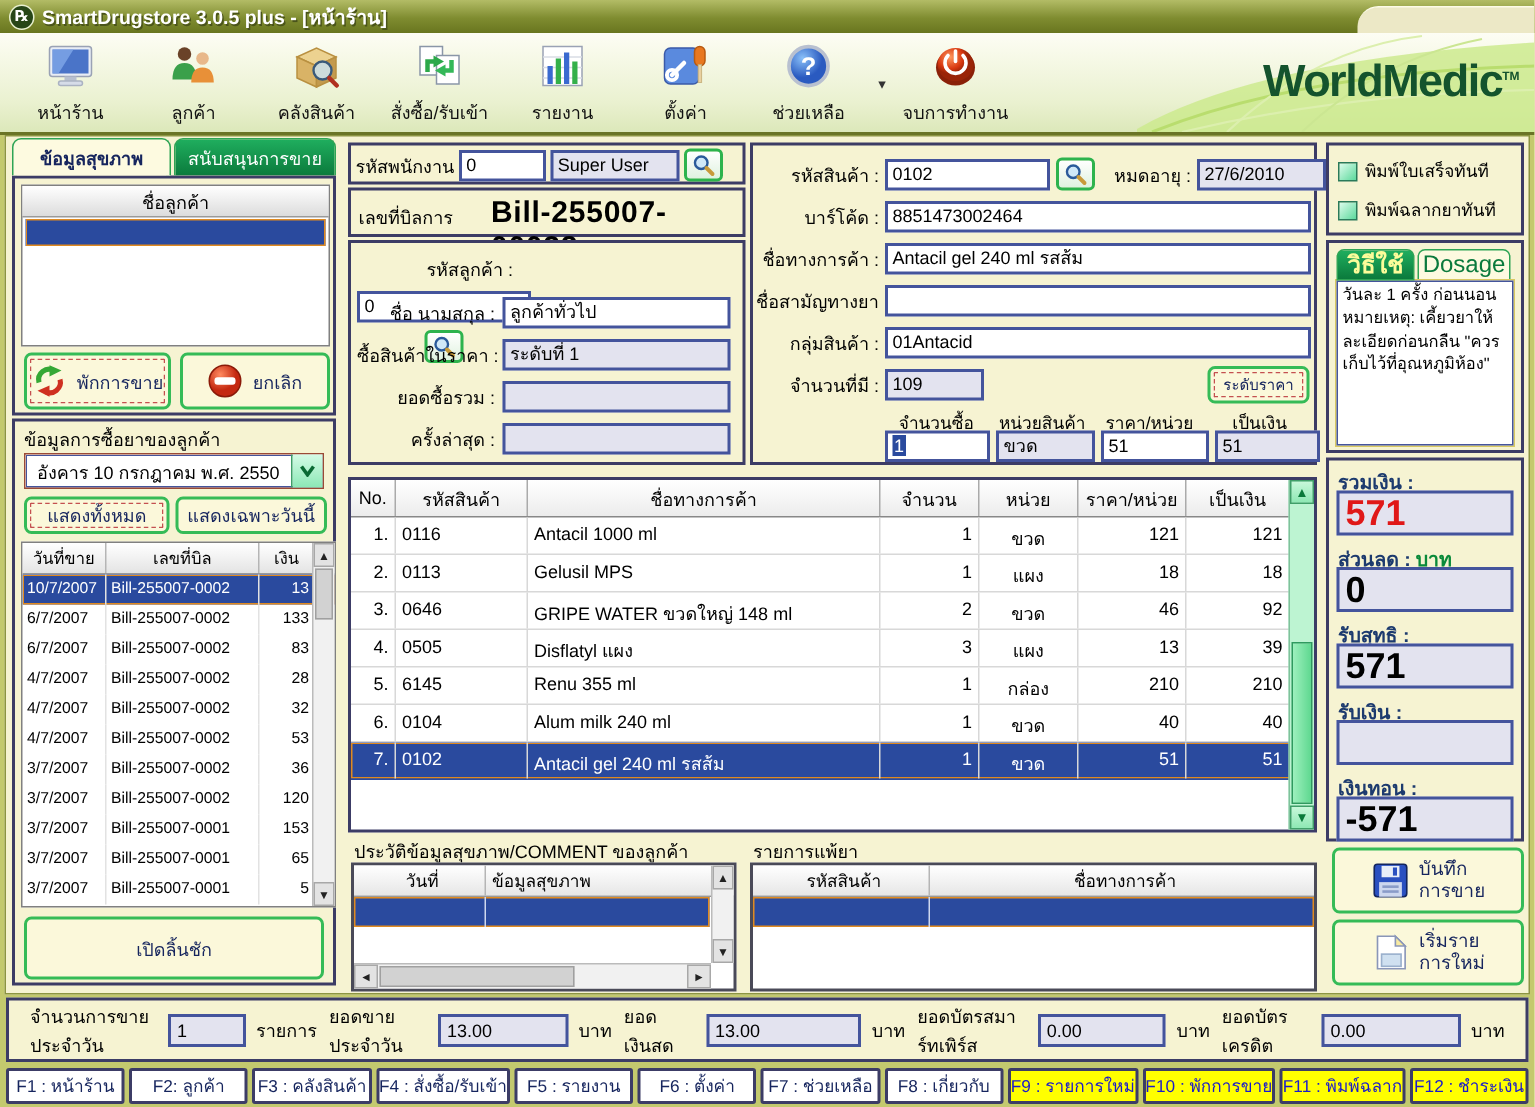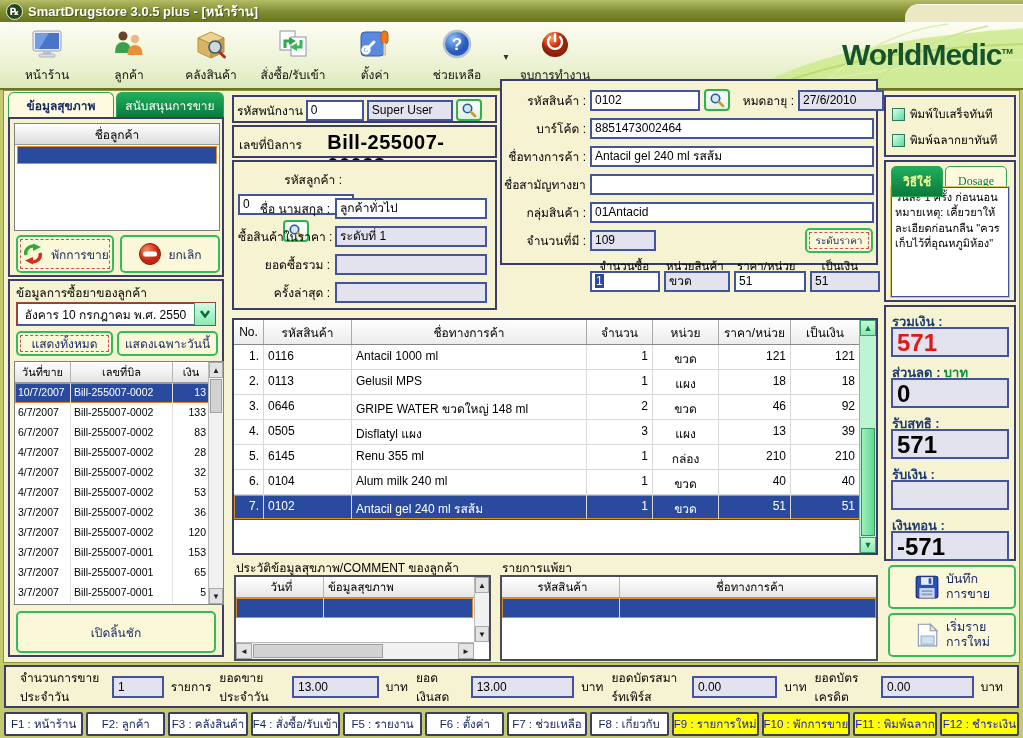--- a/index.html
+++ b/index.html
@@ -91,21 +91,21 @@
   .df{display:flex;align-items:center;gap:7px;}
   .df .box{border:2px solid #44549c;background:#e3e3ef;height:22px;line-height:19px;font-size:12px;padding:0 4px;box-sizing:border-box;}
   .fkeys{left:0;top:710px;width:1023px;height:28px;display:flex;gap:3px;padding:1px 4px;box-sizing:border-box;align-items:center;}
   .fkey{flex:1;height:24px;background:#fff;border:2px solid #3c3c66;border-radius:2px;color:#16255e;font-size:11.5px;display:flex;align-items:center;justify-content:center;white-space:nowrap;box-sizing:border-box;cursor:pointer;}
   .fkey.hl{background:#ffff00;color:#1a1acc;}
   
   .combo{border:1px solid #9a4a36;box-shadow:inset 0 0 0 1px #44549c;background:#fff;display:flex;align-items:center;box-sizing:border-box;cursor:pointer;}
   .combo-text{flex:1;text-align:center;font-size:12px;white-space:nowrap;overflow:hidden;}
   .combo-btn{width:20px;height:100%;background:linear-gradient(#d4fbe6,#8ce8b6);border-left:1px solid #3f9e68;display:flex;align-items:center;justify-content:center;flex:none;}
   .chk{width:13px;height:13px;border:1px solid #2a7a5a;background:linear-gradient(135deg,#dcfcec,#5cd99c);box-sizing:border-box;flex:none;cursor:pointer;}
-  .utab{position:absolute;height:31px;border:1px solid #2ea455;border-radius:5px 5px 0 0;font-size:12px;display:flex;align-items:center;justify-content:center;box-sizing:border-box;cursor:pointer;font-family:Liberation Serif, serif;}
+  .utab{position:absolute;height:21px;border:1px solid #2ea455;border-radius:5px 5px 0 0;font-size:16px;display:flex;align-items:center;justify-content:center;box-sizing:border-box;cursor:pointer;}
   .fieldrow{position:absolute;display:flex;align-items:center;}
   .rlabel{text-align:right;font-size:12px;white-space:nowrap;}
   .two-line{display:flex;flex-direction:column;align-items:flex-start;line-height:15px;font-size:12.5px;color:#16255e;}
 </style>
 </head>
 <body>
 
 <div class="abs titlebar">
   <span class="rx">℞</span>
   <span>SmartDrugstore 3.0.5 plus - [หน้าร้าน]</span>
@@ -164,20 +164,35 @@
           <svg width="36" height="34" viewBox="0 0 36 34">
             <rect x="5" y="4" width="15" height="19" fill="#fff" stroke="#8a96a8"></rect>
             <rect x="16" y="10" width="15" height="19" fill="#fff" stroke="#8a96a8"></rect>
             <path d="M10 21 v-7 h5" stroke="#2ca84a" stroke-width="3" fill="none"></path>
             <polygon points="14,10 21,14 14,18" fill="#2ca84a"></polygon>
             <path d="M26 13 v7 h-5" stroke="#34b858" stroke-width="3" fill="none"></path>
             <polygon points="22,16 15,20 22,24" fill="#34b858"></polygon>
           </svg>
         </div>
         <div class="tb-label">สั่งซื้อ/รับเข้า</div>
+      </div>
+      <div class="tb-item">
+        <div class="tb-icon">
+          <svg width="36" height="34" viewBox="0 0 36 34">
+            <rect x="5" y="4" width="26" height="26" fill="#fff" stroke="#9aa2b5"></rect>
+            <line x1="5" y1="11" x2="31" y2="11" stroke="#d8dce4"></line>
+            <line x1="5" y1="18" x2="31" y2="18" stroke="#d8dce4"></line>
+            <line x1="5" y1="25" x2="31" y2="25" stroke="#d8dce4"></line>
+            <rect x="8" y="17" width="3.5" height="12" fill="#3a6ad0"></rect>
+            <rect x="13.5" y="12" width="3.5" height="17" fill="#34b04a"></rect>
+            <rect x="19" y="8" width="3.5" height="21" fill="#3a6ad0"></rect>
+            <rect x="24.5" y="14" width="3.5" height="15" fill="#34b04a"></rect>
+          </svg>
+        </div>
+        <div class="tb-label">รายงาน</div>
       </div>
       <div class="tb-item">
         <div class="tb-icon">
           <svg width="36" height="34" viewBox="0 0 36 34">
             <rect x="4" y="5" width="23" height="24" rx="4" fill="#5a8ade" stroke="#3a5aa8"></rect>
             <path d="M9 23 l8-8" stroke="#fff" stroke-width="3" stroke-linecap="round"></path>
             <circle cx="9" cy="23" r="3.4" fill="none" stroke="#fff" stroke-width="2.6"></circle>
             <rect x="24" y="4" width="7" height="13" rx="3.5" fill="#e87820" stroke="#b85a10"></rect>
             <rect x="26.4" y="16" width="2.4" height="12" fill="#e8d0a0" stroke="#c0a870" stroke-width="0.5"></rect>
           </svg>
@@ -387,21 +402,21 @@
   <div class="fieldrow" style="left:4px;top:92px;gap:5px;">
     <div class="rlabel" style="width:92px;">ยอดซื้อรวม :</div>
     <div class="tb ro" style="width:152px;"></div>
   </div>
   <div class="fieldrow" style="left:4px;top:120px;gap:5px;">
     <div class="rlabel" style="width:92px;">ครั้งล่าสุด :</div>
     <div class="tb ro" style="width:152px;"></div>
   </div>
 </div>
 
-<div class="panel" style="left:500px;top:79px;width:378px;height:186px;">
+<div class="panel" style="left:500px;top:95px;width:378px;height:215px;">
   <div class="fieldrow" style="left:2px;top:8px;gap:4px;">
     <div class="rlabel" style="width:82px;">รหัสสินค้า :</div>
     <div class="tb" style="width:110px;">0102</div>
     <div class="search-btn">
       <svg width="16" height="16" viewBox="0 0 16 16">
           <circle cx="6.5" cy="6.5" r="4.2" fill="#cfe8f8" stroke="#2a5a9a" stroke-width="1.6"></circle>
           <line x1="10" y1="10" x2="14" y2="14" stroke="#c89a3a" stroke-width="2.6" stroke-linecap="round"></line>
         </svg>
     </div>
     <div class="rlabel" style="width:60px;">หมดอายุ :</div>

